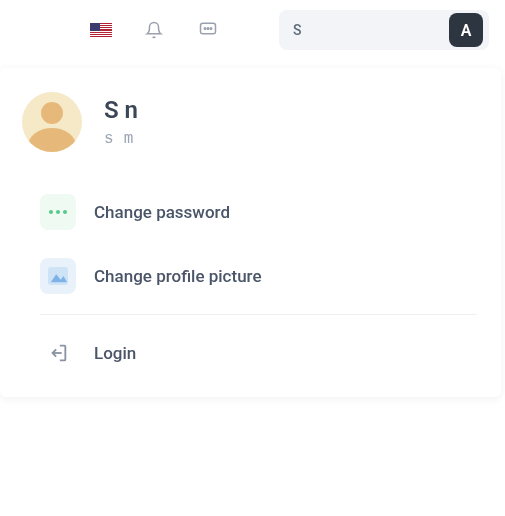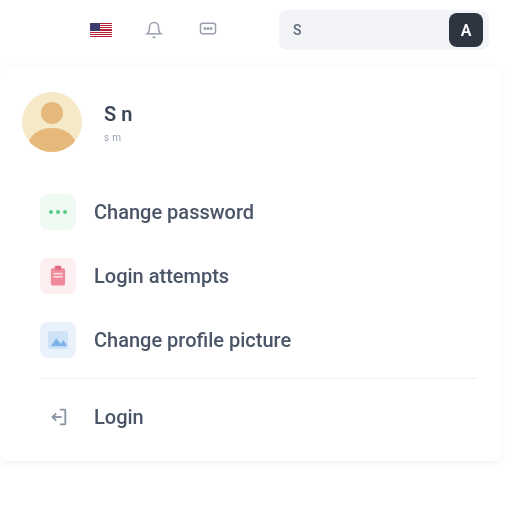--- a/index.html
+++ b/index.html
@@ -78,40 +78,40 @@
   }
   .avatar-circle::before {
     content:""; position:absolute; top:10px; left:50%; transform:translateX(-50%);
     width: 22px; height: 22px; border-radius:50%; background:#e6b97a;
   }
   .avatar-circle::after {
     content:""; position:absolute; bottom:-12px; left:50%; transform:translateX(-50%);
     width: 48px; height: 36px; border-radius:50% 50% 0 0; background:#e6b97a;
   }
   .profile-text .fullname {
-    font-size: 20px; font-weight:600; color:#3b4657;
+    font-size: 24px; font-weight:600; color:#3b4657;
   }
   .profile-text .email {
-    font-size: 10px; color:#9aa4b4; margin-top:6px; letter-spacing:.3px;
+    font-size: 16px; color:#9aa4b4; margin-top:6px; letter-spacing:.3px;font-family:Liberation Mono, monospace;
   }
 
   .menu { list-style:none; padding: 6px 0 0 0; }
   .menu-item {
     display:flex; align-items:center;
     gap: 18px;
     padding: 14px 24px 14px 40px;
     cursor:pointer;
   }
   .menu-item .icon-wrap {
     width: 36px; height: 36px; border-radius: 8px;
     display:flex; align-items:center; justify-content:center;
     flex-shrink:0;
   }
   .menu-item .label {
-    font-size: 20px; font-weight:500; color:#4a5568;
+    font-size: 17px; font-weight:500; color:#4a5568;
   }
   .sep {
     height:1px; background:#eef0f4; margin: 6px 24px 6px 40px;
   }
 
   
   .ic-dots { background:#eefaf2; }
   .ic-dots span { display:flex; gap:3px; }
   .ic-dots i { width:4px; height:4px; border-radius:50%; background:#58c98b; display:block; }
 
@@ -174,31 +174,20 @@
       <div class="icon-wrap ic-dots">
         <span>
             <i></i>
             <i></i>
             <i></i>
           </span>
       </div>
       <span class="label">Change password</span>
     </li>
     <li class="menu-item">
-      <div class="icon-wrap ic-clip">
-        <svg width="20" height="22" viewBox="0 0 24 28">
-          <rect x="3" y="4" width="18" height="22" rx="2"></rect>
-          <rect x="8" y="1" width="8" height="5" rx="1" fill="#e06a7e"></rect>
-          <rect x="6" y="10" width="12" height="2" fill="#fff" opacity=".7"></rect>
-          <rect x="6" y="14" width="12" height="2" fill="#fff" opacity=".7"></rect>
-        </svg>
-      </div>
-      <span class="label">Login attempts</span>
-    </li>
-    <li class="menu-item">
       <div class="icon-wrap ic-img">
         <svg width="22" height="20" viewBox="0 0 24 22">
           <rect x="1" y="1" width="22" height="20" rx="3" fill="#cfe3f7"></rect>
           <polygon points="4,18 10,9 15,15 18,11 22,18" fill="#7fb3e8"></polygon>
         </svg>
       </div>
       <span class="label">Change profile picture</span>
     </li>
 
     <div class="sep"></div>

